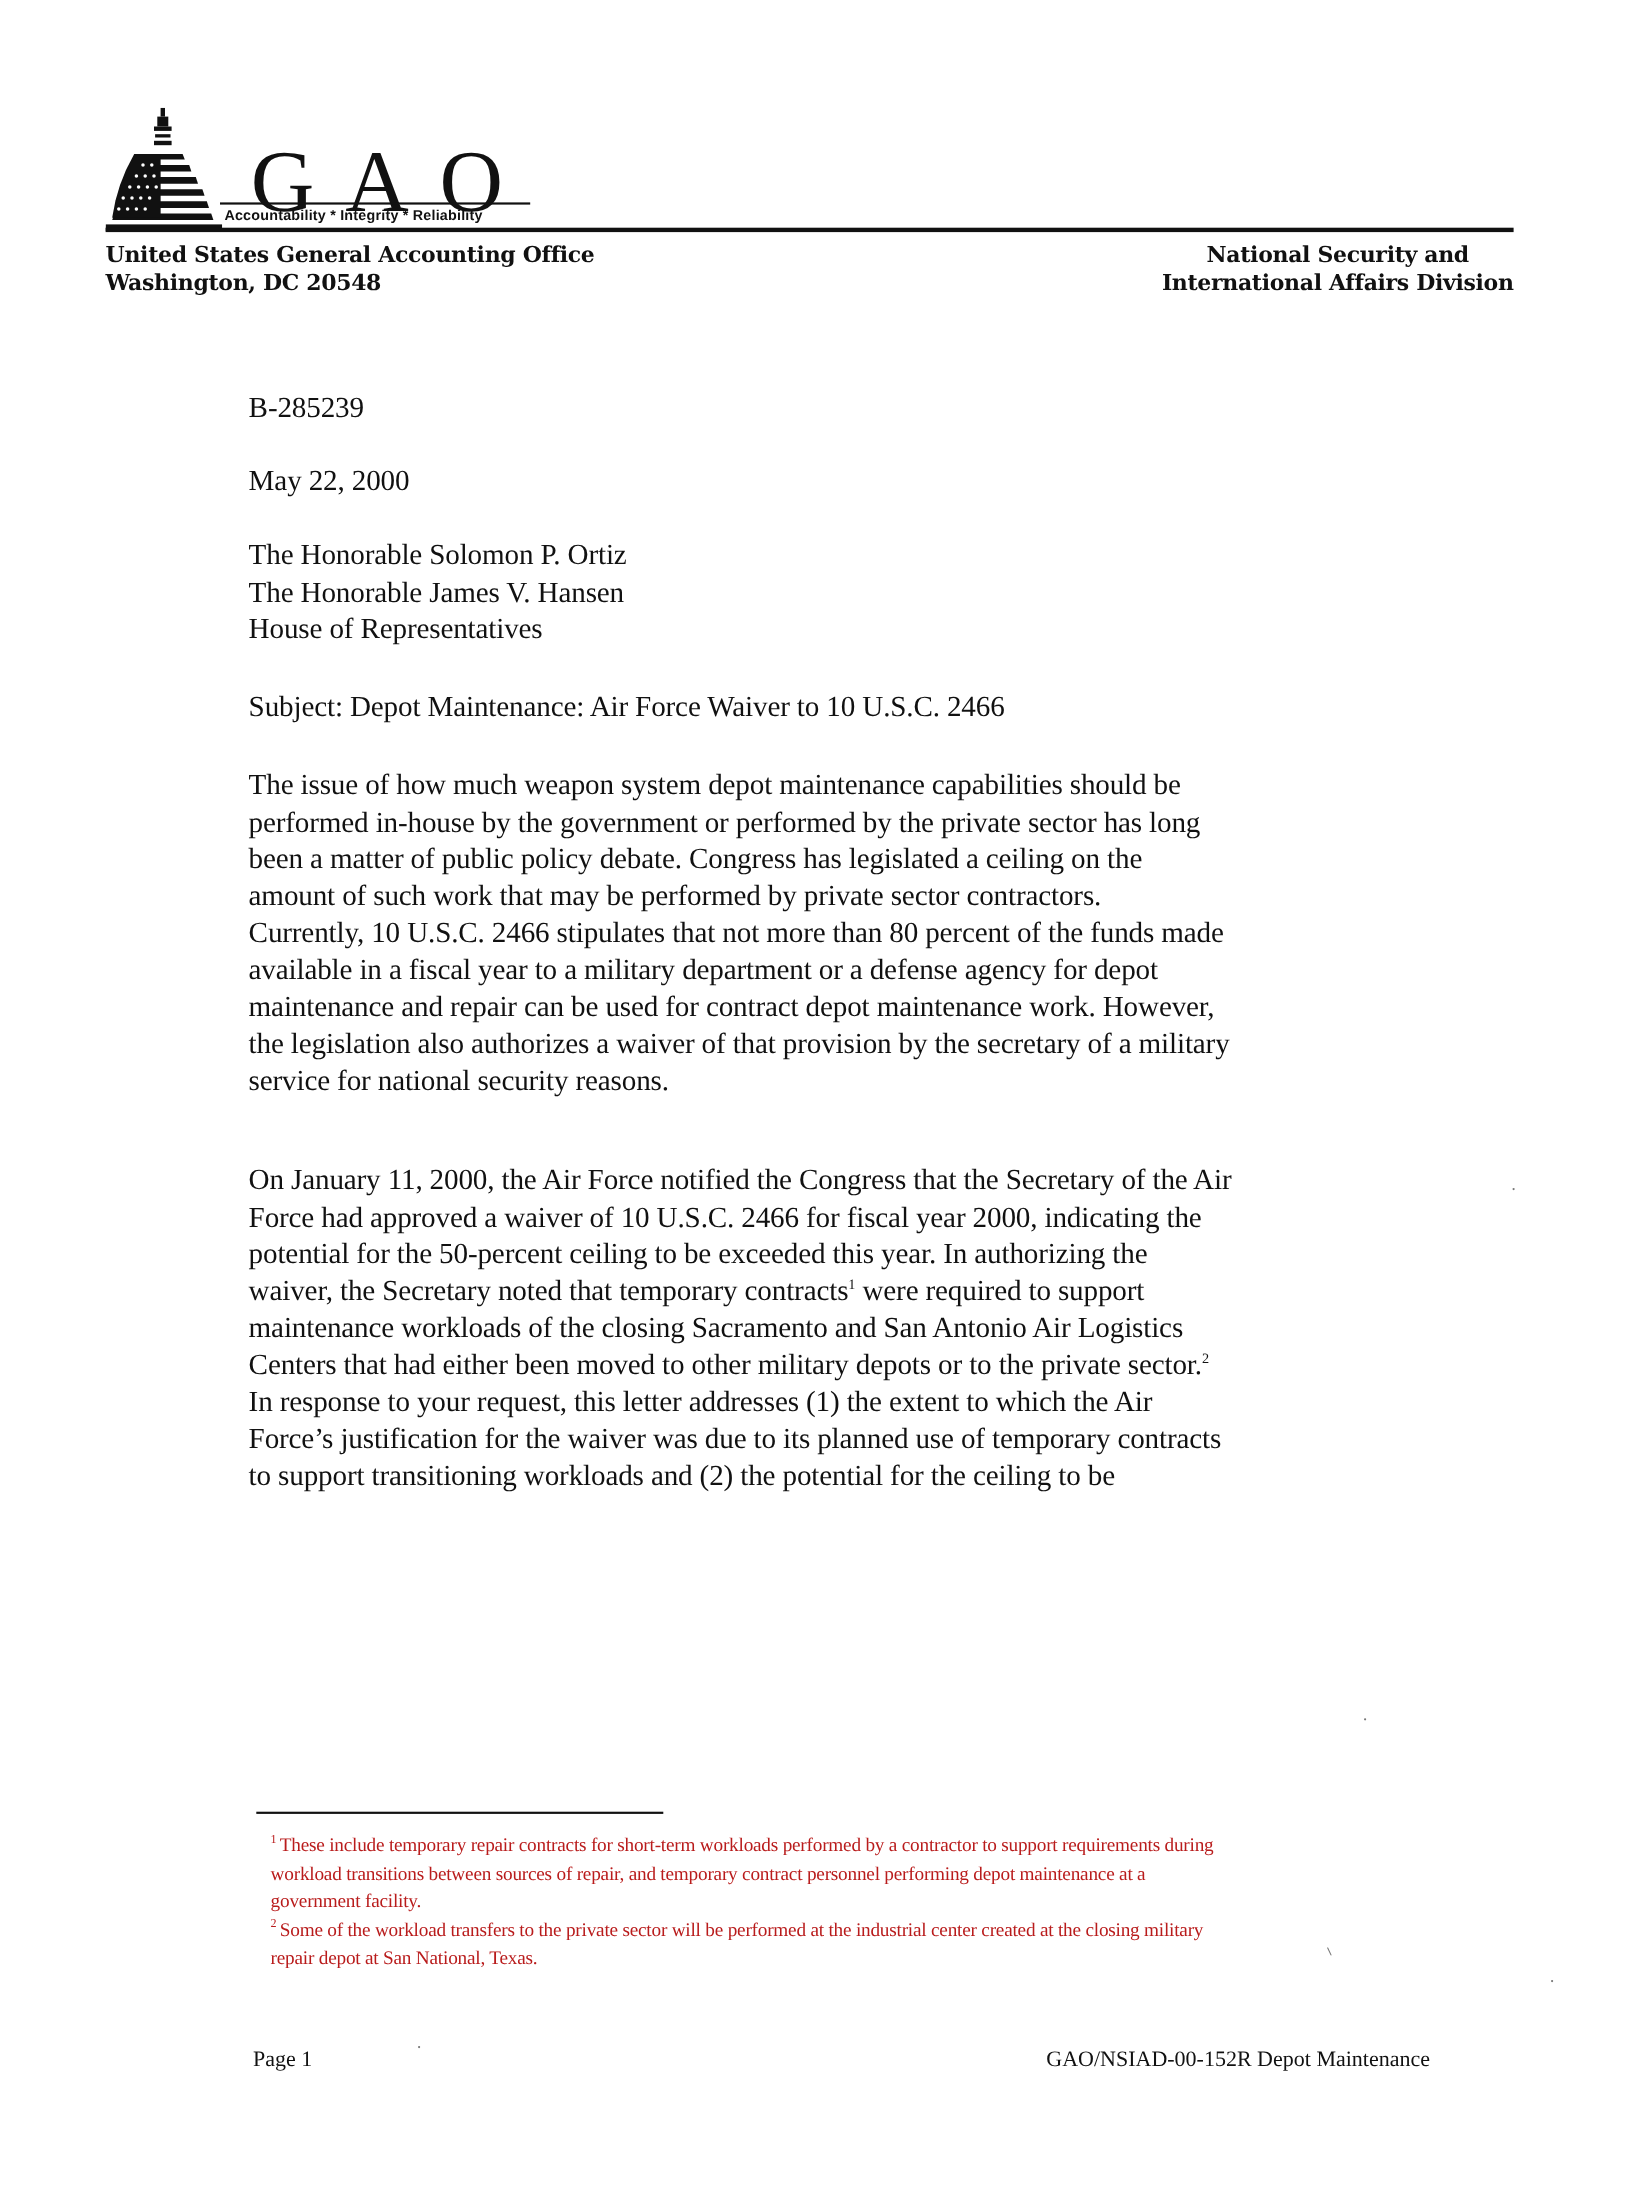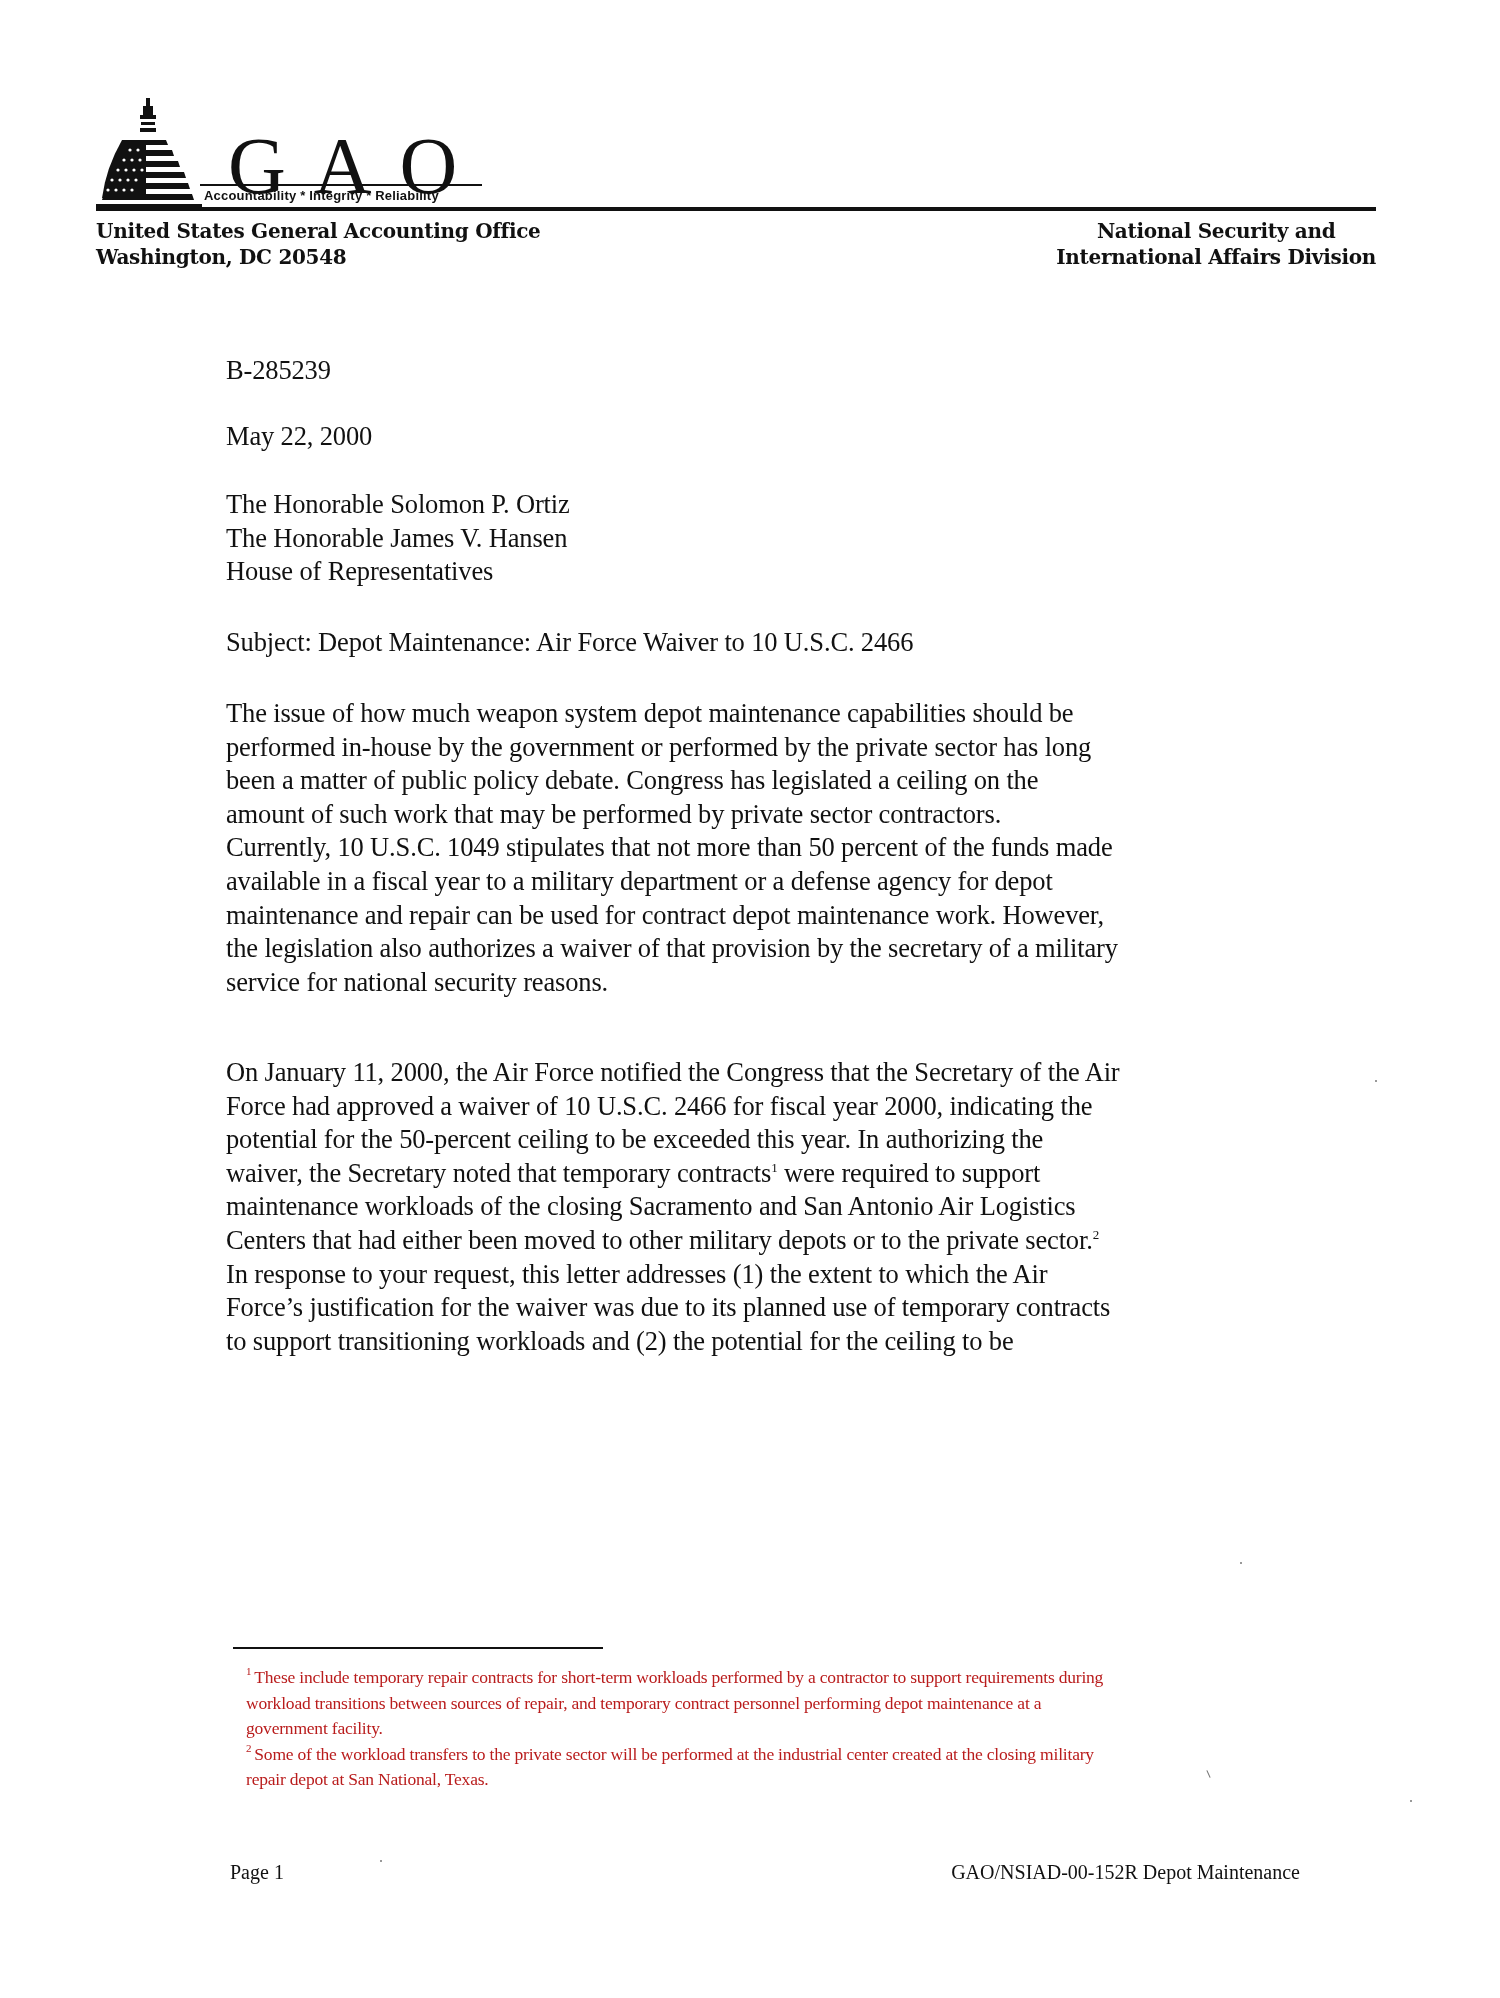--- a/index.html
+++ b/index.html
@@ -137,21 +137,21 @@
 
 <div id="subject" class="body-text">
   <span class="line">Subject: Depot Maintenance: Air Force Waiver to 10 U.S.C. 2466</span>
 </div>
 
 <div id="para-1" class="body-text">
   <span class="line">The issue of how much weapon system depot maintenance capabilities should be</span>
   <span class="line">performed in-house by the government or performed by the private sector has long</span>
   <span class="line">been a matter of public policy debate.  Congress has legislated a ceiling on the</span>
   <span class="line">amount of such work that may be performed by private sector contractors.</span>
-  <span class="line">Currently, 10 U.S.C. 1049 stipulates that not more than 50 percent of the funds made</span>
+  <span class="line">Currently, 10 U.S.C. 2466 stipulates that not more than 80 percent of the funds made</span>
   <span class="line">available in a fiscal year to a military department or a defense agency for depot</span>
   <span class="line">maintenance and repair can be used for contract depot maintenance work.  However,</span>
   <span class="line">the legislation also authorizes a waiver of that provision by the secretary of a military</span>
   <span class="line">service for national security reasons.</span>
 </div>
 
 <div id="para-2" class="body-text">
   <span class="line">On January 11, 2000, the Air Force notified the Congress that the Secretary of the Air</span>
   <span class="line">Force had approved a waiver of 10 U.S.C. 2466 for fiscal year 2000, indicating the</span>
   <span class="line">potential for the 50-percent ceiling to be exceeded this year.  In authorizing the</span>

